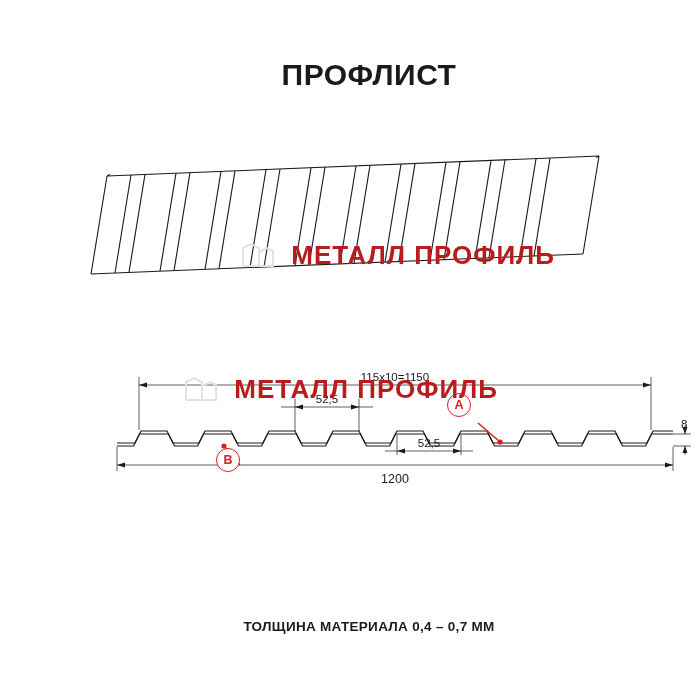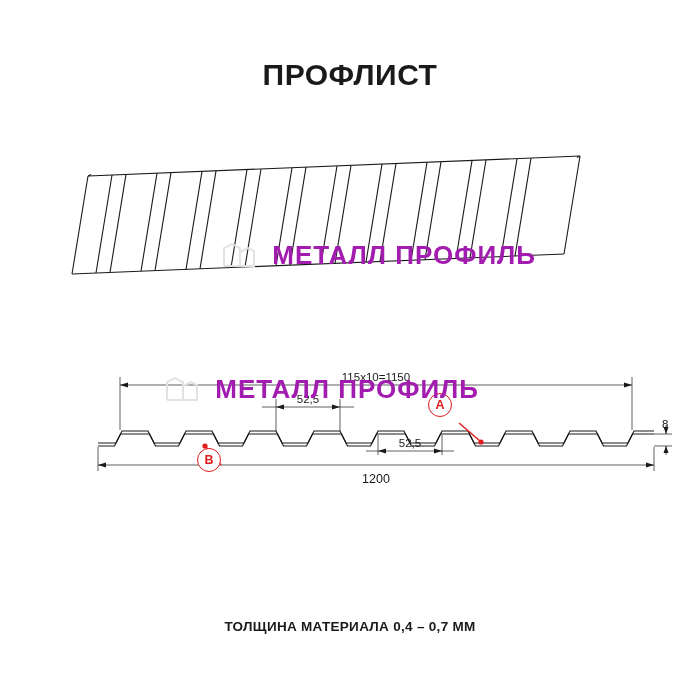--- a/index.html
+++ b/index.html
@@ -11,20 +11,21 @@
     width: 700px;
     height: 700px;
     font-family: "Liberation Sans", sans-serif;
     color: #1a1a1a;
     position: relative;
     overflow: hidden;
   }
   .page {
     position: absolute;
     inset: 0;
+    margin-left: 19px;
   }
   .title {
     position: absolute;
     top: 58px;
     left: 0;
     width: 700px;
     text-align: center;
     font-size: 30px;
     font-weight: bold;
     letter-spacing: 0.5px;
@@ -61,21 +62,21 @@
     top: 355px;
     width: 600px;
     height: 140px;
   }
   svg { display: block; overflow: visible; }
 
   
   .watermark {
     position: absolute;
     pointer-events: none;
-    color: #a21caf;
+    color: #b91c1c;
     font-weight: bold;
     white-space: nowrap;
     user-select: none;
   }
   .wm1 {
     top: 238px;
     left: 222px;
     font-size: 26px;
     letter-spacing: 1px;
   }

